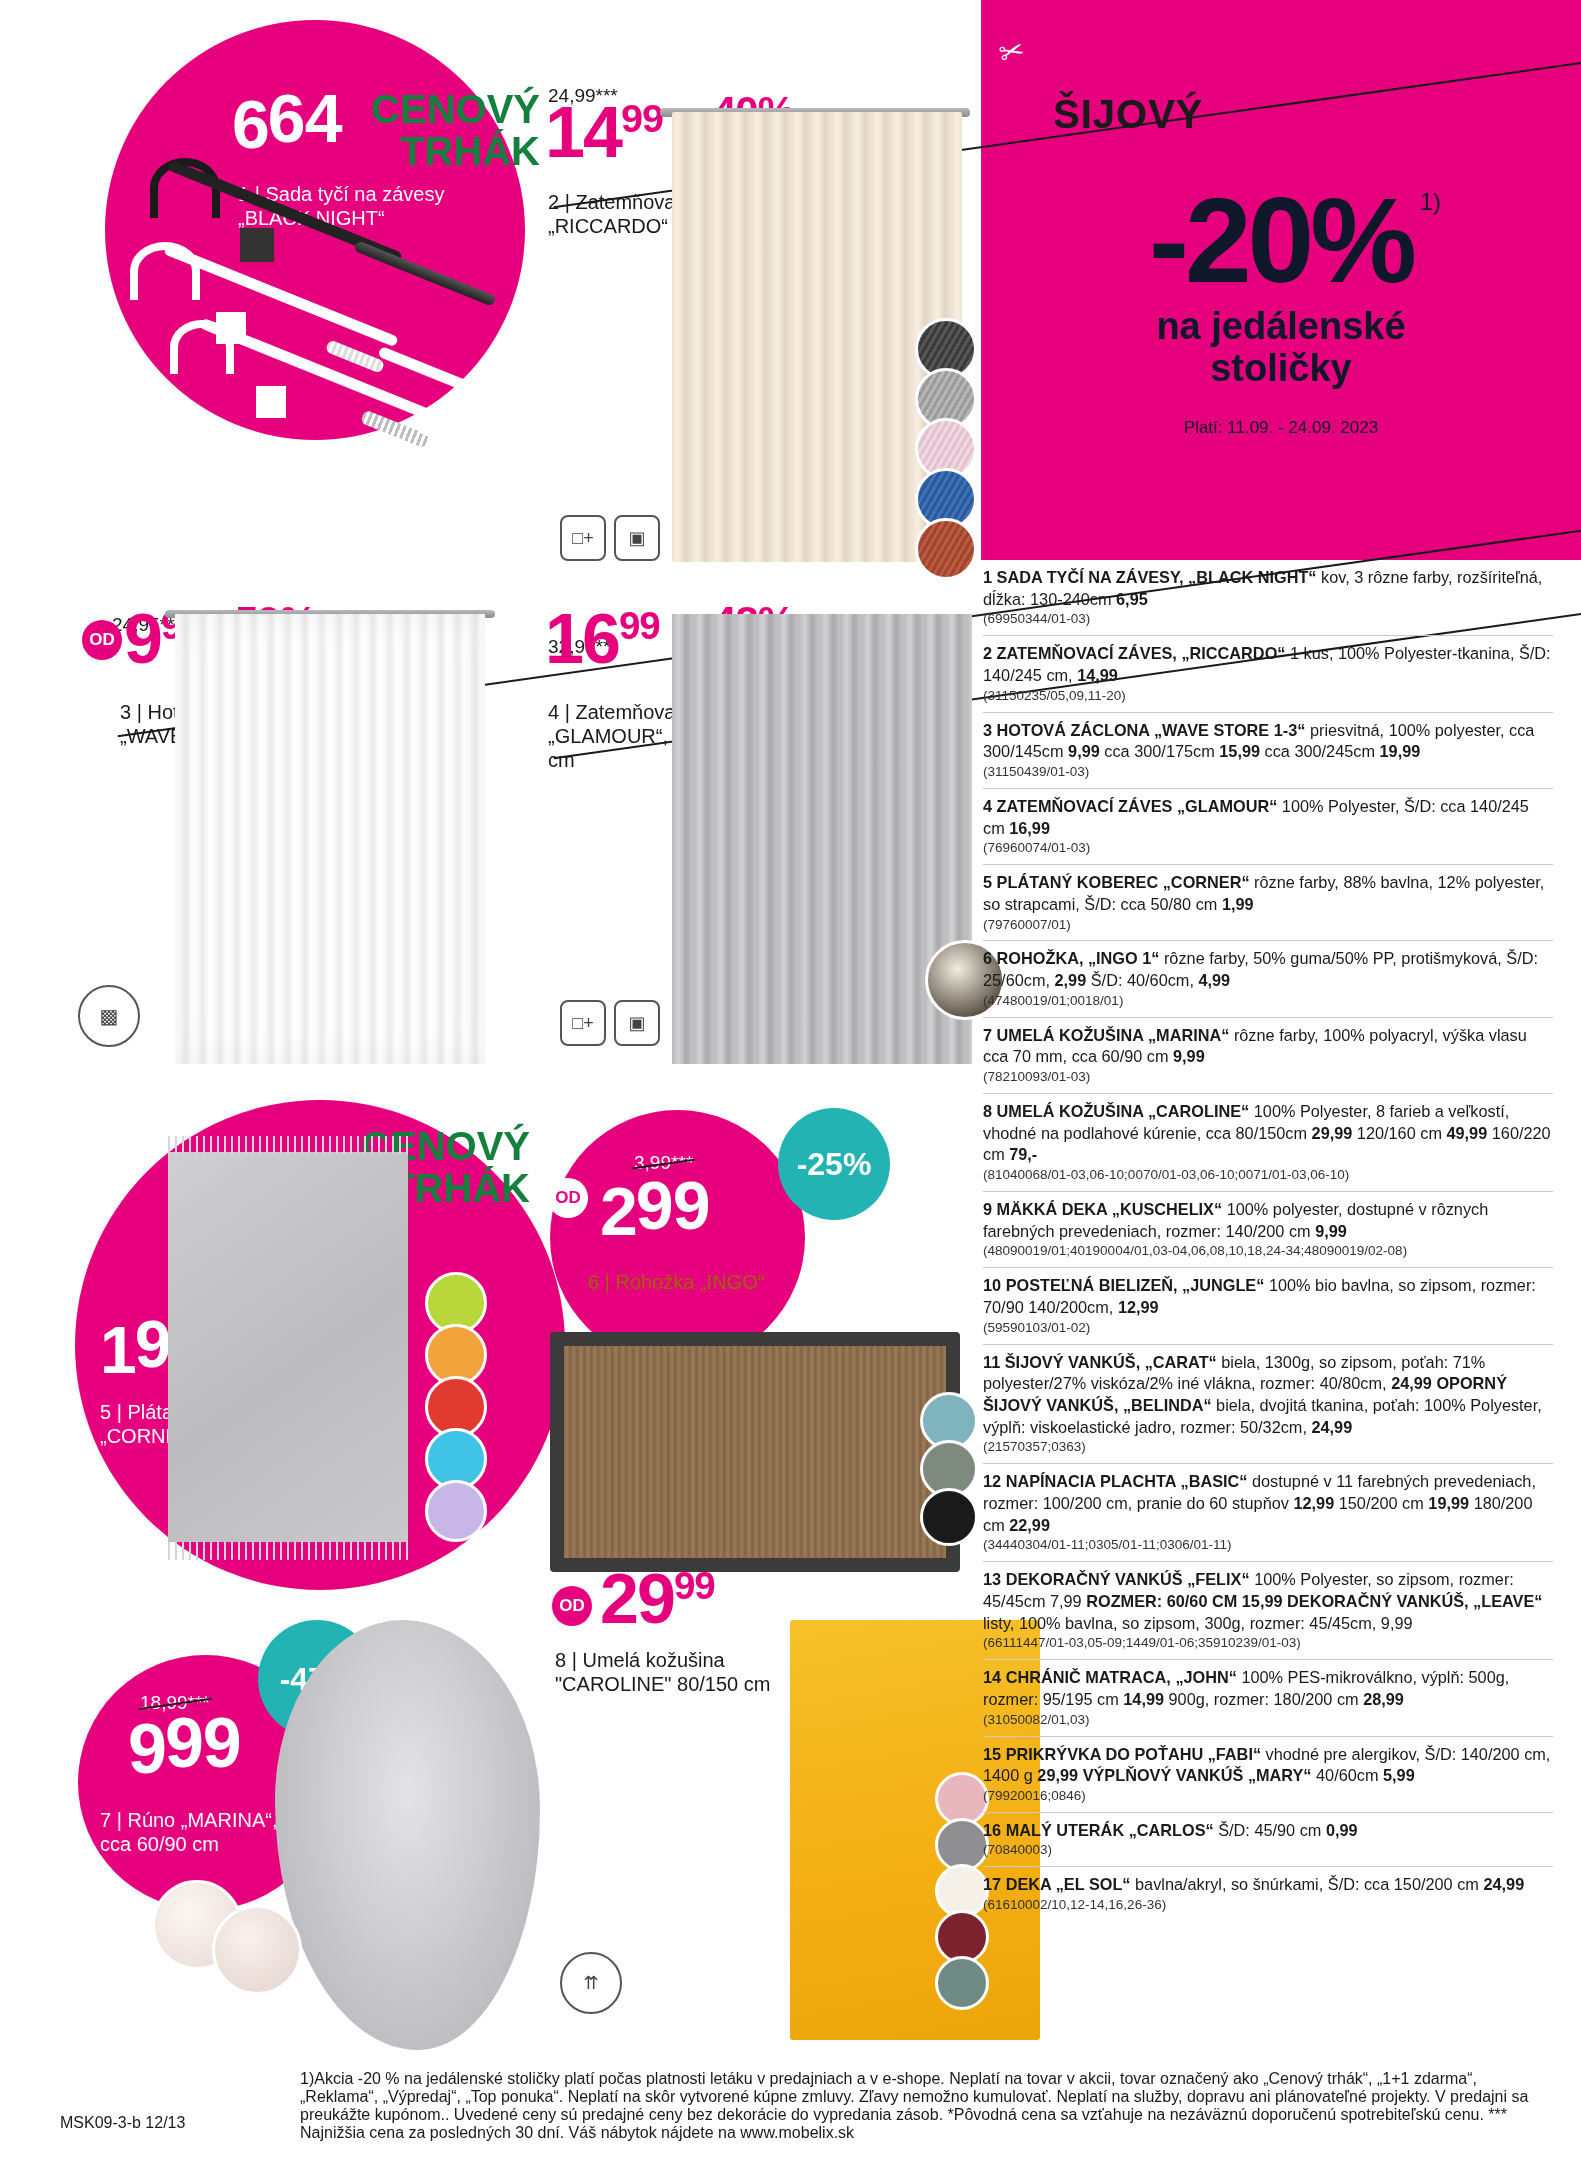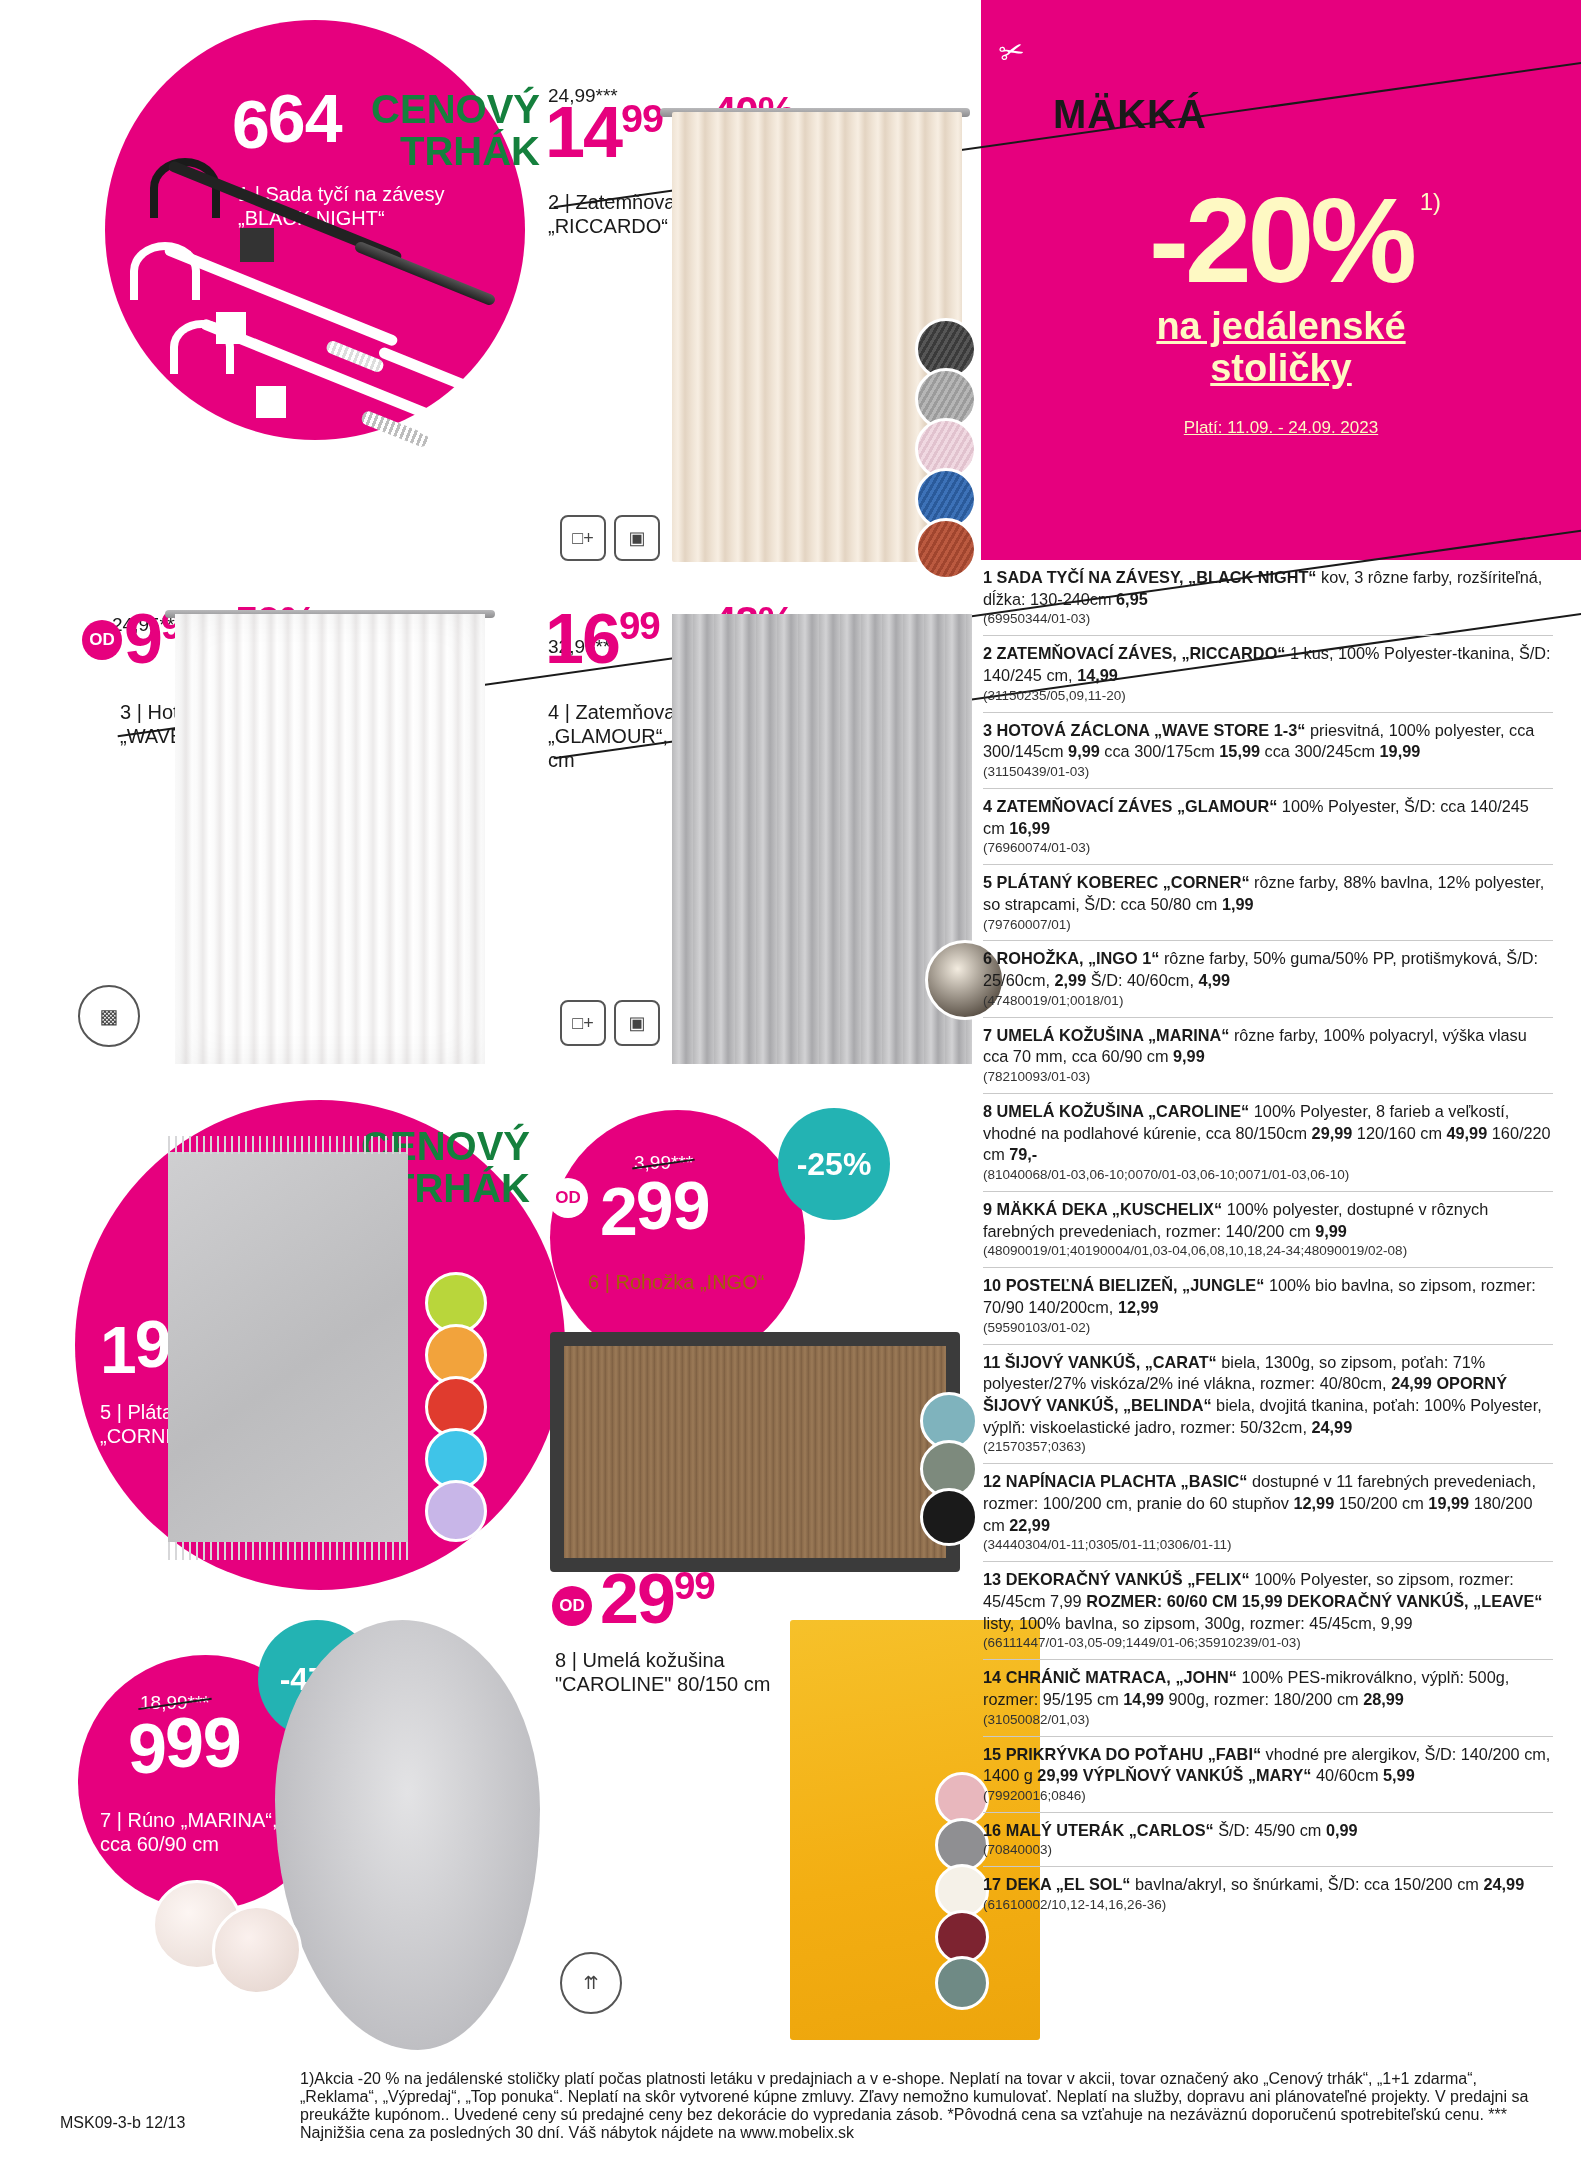--- a/index.html
+++ b/index.html
@@ -89,21 +89,21 @@
   .swatch { border-radius:50%; display:block; }
   .fabric-swatch { border-radius:50%; }
 
   
   .coupon {
     position:absolute; right:0; top:0;
     width:600px; height:545px;
     background:#e6007e;
     border-radius:0 0 0 0;
   }
-  .coupon-inner { color:#fef9c3; text-align:center;text-decoration:underline; }
+  .coupon-inner { color:#0f172a; text-align:center; }
   .kupon-title { font-size:40px; font-weight:bold; letter-spacing:1px; }
   .coupon-pct { font-size:120px; font-weight:bold; line-height:1; letter-spacing:-4px; }
   .coupon-sub { font-size:38px; font-weight:bold; line-height:1.1; }
   .coupon-date { font-size:17px; }
 
   
   .list {
     position:absolute; right:28px; top:560px; width:570px;
     font-size:16.3px; line-height:1.33;
   }
@@ -120,21 +120,21 @@
     color:#444;
   }
 </style>
 </head>
 <body>
 
 <div class="page">
 
   <div class="coupon" style="width:600px;height:560px;background:#e6007e;left:981px;top:0;">
     <div class="abs" style="left:18px;top:34px;color:#fff;font-size:30px;transform:rotate(-15deg);">✂</div>
-    <div class="abs kupon-title" style="left:72px;top:92px;">MÄKKÁ</div>
+    <div class="abs kupon-title" style="left:72px;top:92px;">ŠIJOVÝ</div>
     <div class="abs" style="left:38px;top:150px;width:530px;height:330px;"></div>
     <div class="abs coupon-inner" style="left:0;top:180px;width:600px;">
       <div style="position:relative;display:inline-block;">
         <span class="coupon-pct">-20%</span>
         <span class="abs" style="font-size:24px;right:-28px;top:8px;">1)</span>
       </div>
       <div class="coupon-sub" style="margin-top:6px;">na jedálenské</div>
       <div class="coupon-sub">stoličky</div>
       <div class="coupon-date" style="margin-top:28px;">Platí: 11.09. - 24.09. 2023</div>
     </div>

